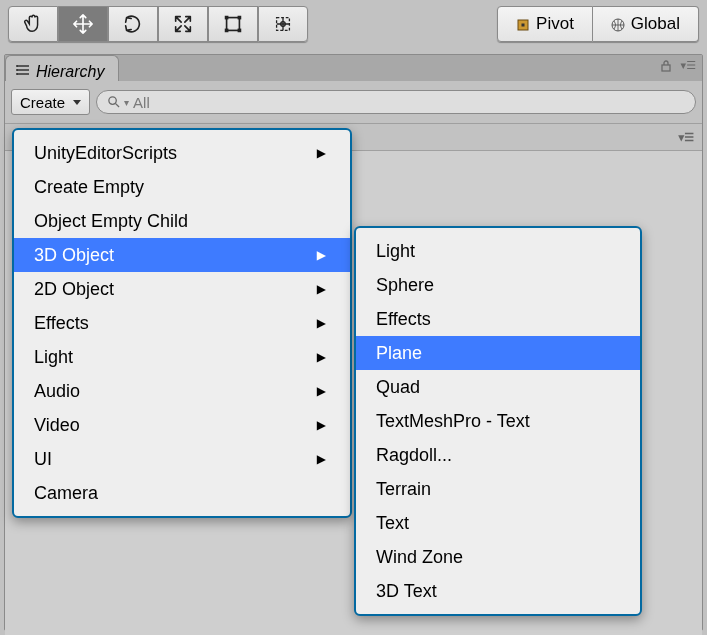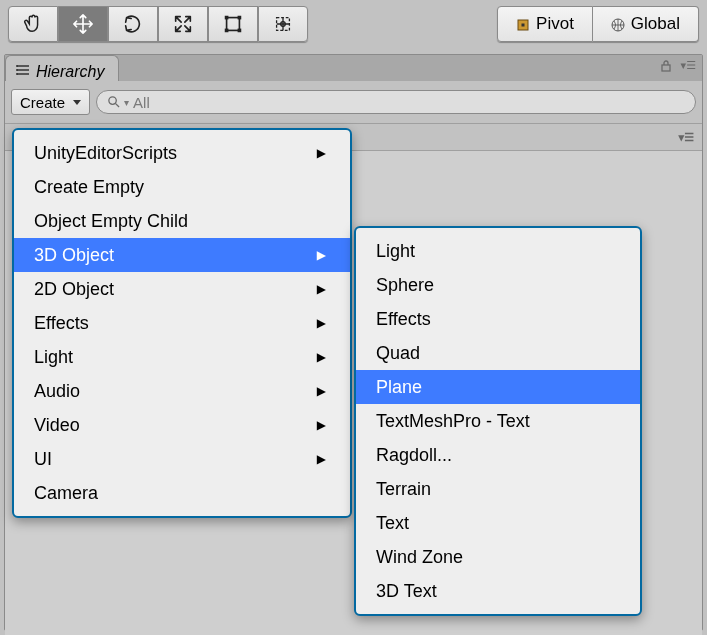--- a/index.html
+++ b/index.html
@@ -361,27 +361,27 @@
 <div id="menu-secondary" class="menu">
     <div class="menu-item">
       <span>Light</span>
     </div>
     <div class="menu-item">
       <span>Sphere</span>
     </div>
     <div class="menu-item">
       <span>Effects</span>
     </div>
-    <div class="menu-item">
-      <span>Quad</span>
-    </div>
     <div class="menu-item selected">
       <span>Plane</span>
     </div>
     <div class="menu-item">
+      <span>Quad</span>
+    </div>
+    <div class="menu-item">
       <span>TextMeshPro - Text</span>
     </div>
     <div class="menu-item">
       <span>Ragdoll...</span>
     </div>
     <div class="menu-item">
       <span>Terrain</span>
     </div>
     <div class="menu-item">
       <span>Text</span>

